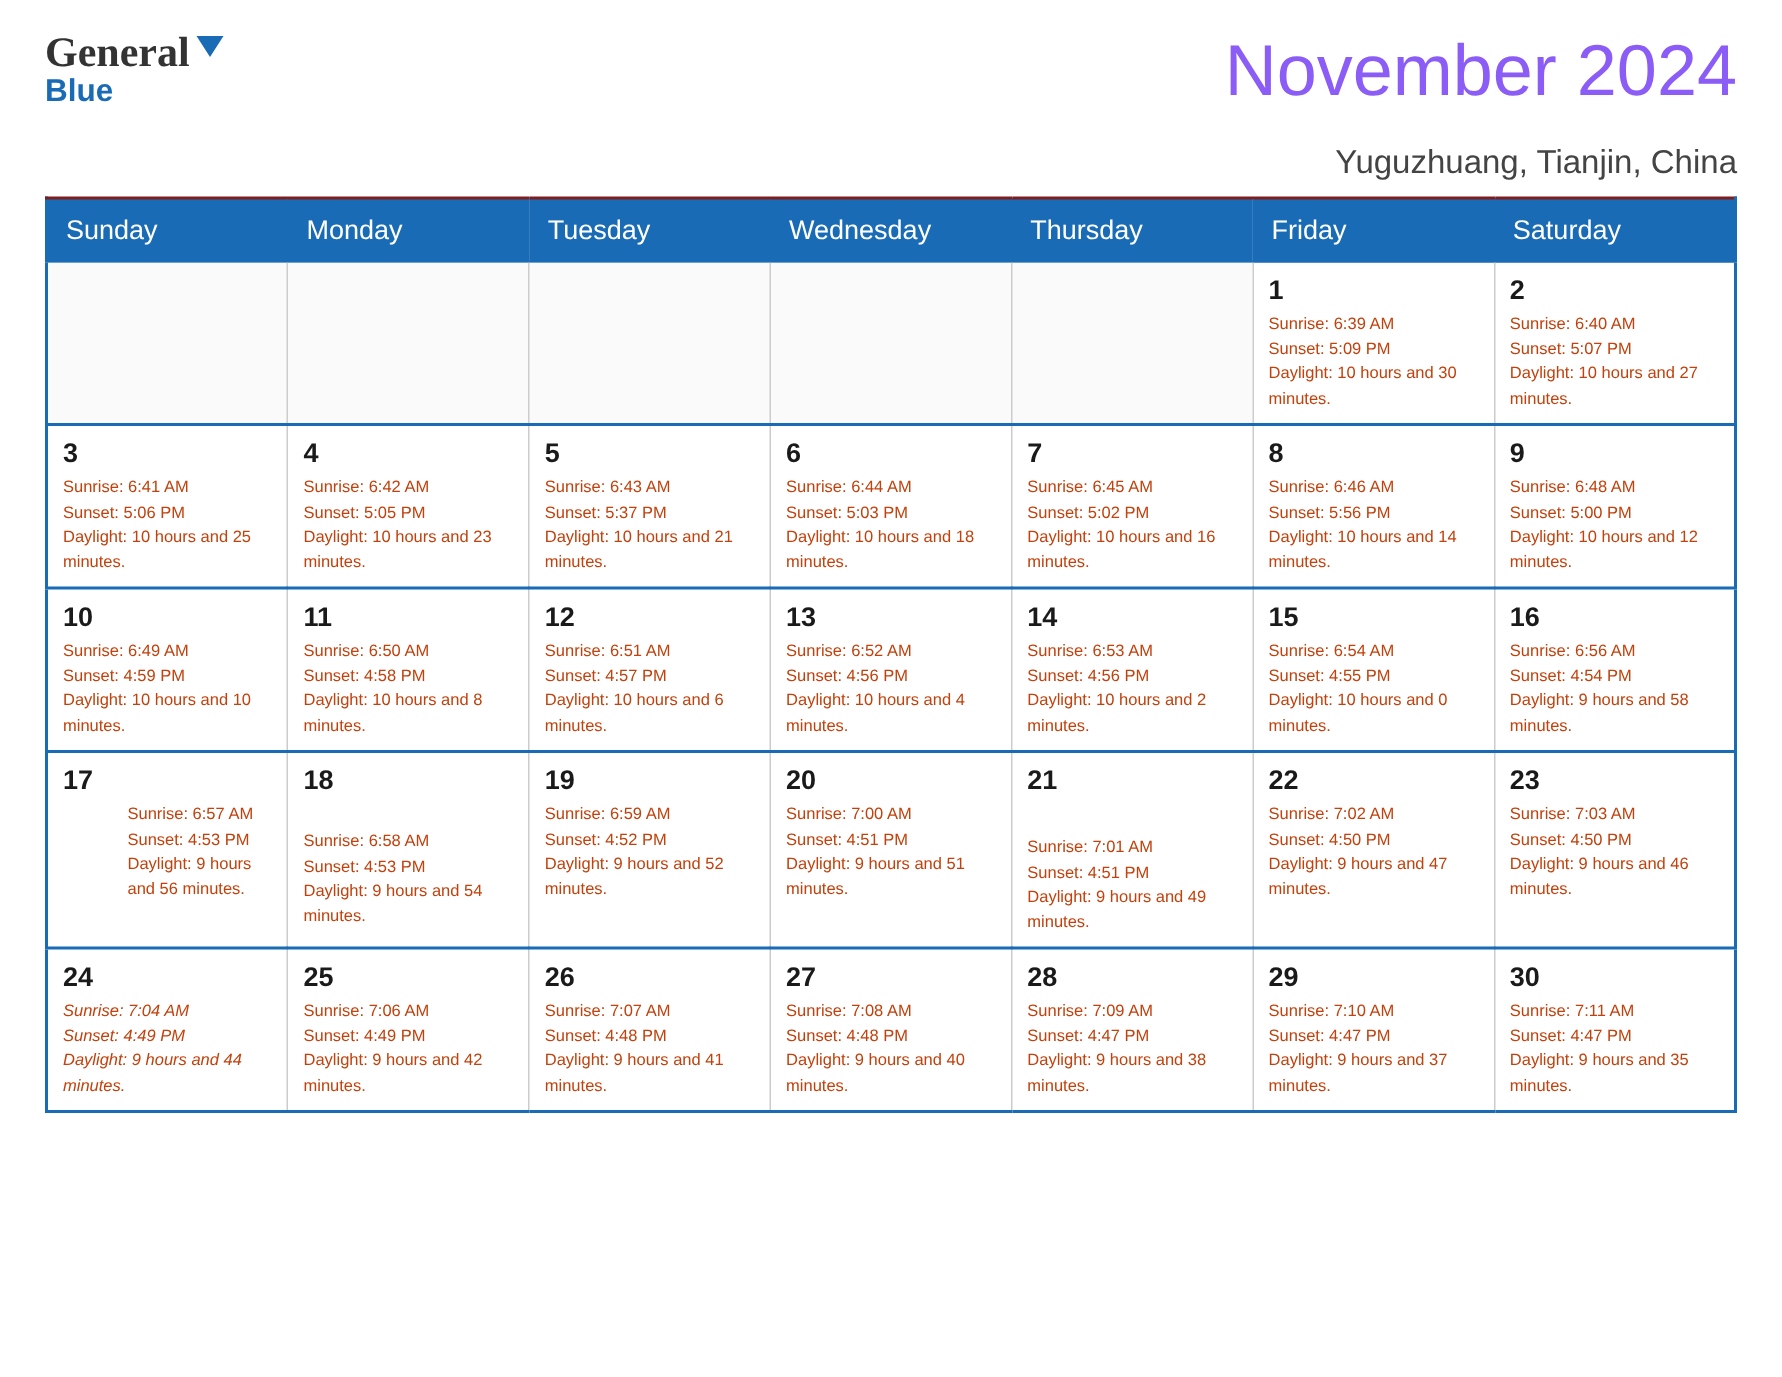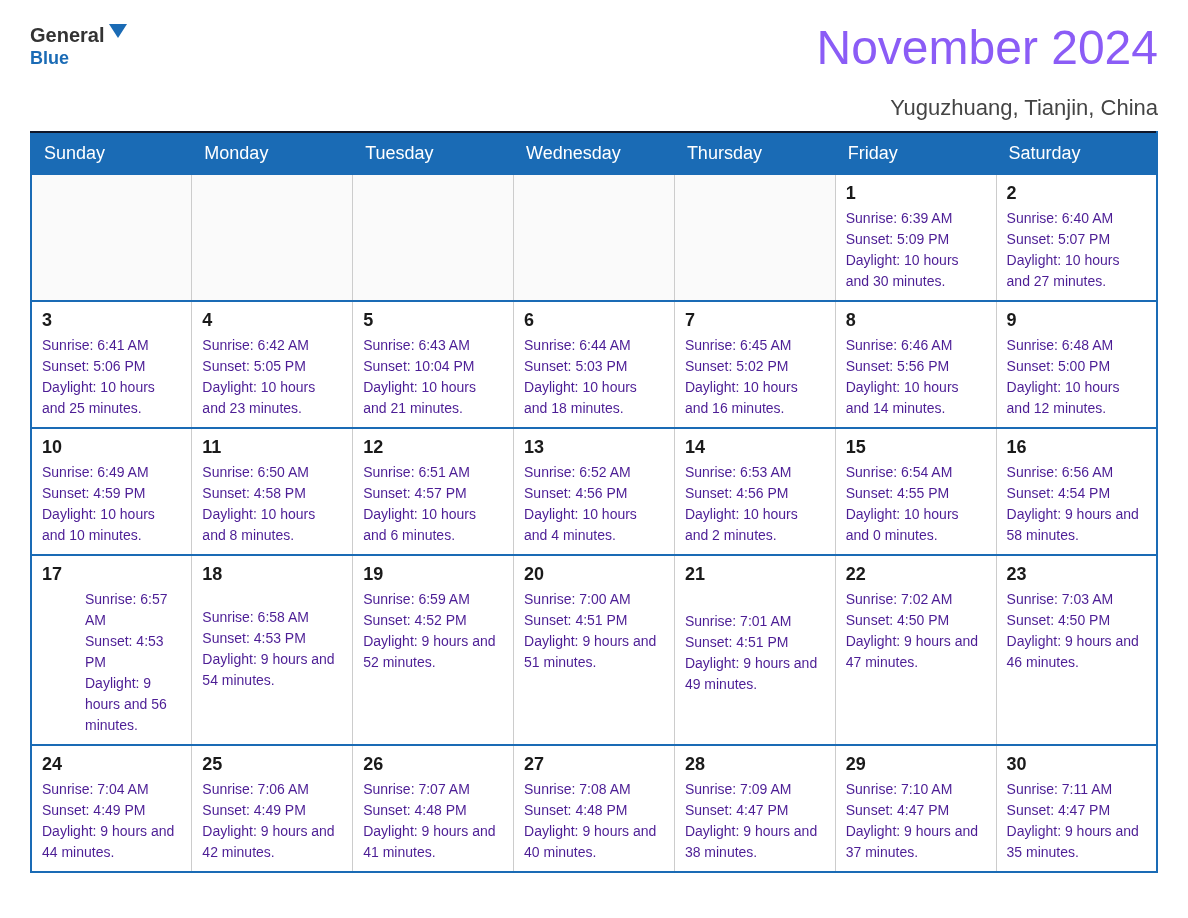--- a/index.html
+++ b/index.html
@@ -15,27 +15,28 @@
       justify-content: space-between;
       align-items: flex-start;
       margin-bottom: 10px;
     }
     .logo {
       display: flex;
       flex-direction: column;
       align-items: flex-start;
     }
     .logo-text {
-      font-size: 20px;
+      font-size: 28px;
       font-weight: bold;
       color: #333;
       line-height: 1;
+      font-family: Liberation Serif, serif;
     }
     .logo-line2 {
-      font-size: 18px;
+      font-size: 21px;
       font-weight: bold;
       color: #1a6bb5;
       margin-top: -2px;
     }
     .title-block {
       text-align: right;
     }
     .month-year {
       font-size: 48px;
       font-weight: 400;
@@ -71,32 +72,32 @@
       color: #333;
     }
     .day-number {
       font-size: 18px;
       font-weight: bold;
       color: #1a1a1a;
       display: block;
       margin-bottom: 4px;
     }
     .day-info {
-      font-size: 14px;
-      color: #4c1d95;
+      font-size: 11px;
+      color: #c2410c;
       line-height: 1.5;
     }
     .empty-cell {
       background: #fafafa;
     }
     tr:last-child td {
       border-bottom: 2px solid #1a6bb5;
     }
     tr:first-child th {
-      border-top: 2px solid #0f172a;
+      border-top: 2px solid #7f1d1d;
     }
     tr td:first-child, tr th:first-child {
       border-left: 2px solid #1a6bb5;
     }
     tr td:last-child, tr th:last-child {
       border-right: 2px solid #1a6bb5;
     }
     tbody tr {
       border-bottom: 2px solid #1a6bb5;
     }
@@ -176,21 +177,21 @@
         </td>
         <td>
           <span class="day-number">4</span>
           <div class="day-info" style="white-space: pre-line;">Sunrise: 6:42 AM
 Sunset: 5:05 PM
 Daylight: 10 hours and 23 minutes.</div>
         </td>
         <td>
           <span class="day-number">5</span>
           <div class="day-info" style="white-space: pre-line;">Sunrise: 6:43 AM
-Sunset: 10:04 PM
+Sunset: 5:37 PM
 Daylight: 10 hours and 21 minutes.</div>
         </td>
         <td>
           <span class="day-number">6</span>
           <div class="day-info" style="white-space: pre-line;">Sunrise: 6:44 AM
 Sunset: 5:03 PM
 Daylight: 10 hours and 18 minutes.</div>
         </td>
         <td>
           <span class="day-number">7</span>
@@ -295,21 +296,21 @@
         <td>
           <span class="day-number">23</span>
           <div class="day-info" style="white-space: pre-line;">Sunrise: 7:03 AM
 Sunset: 4:50 PM
 Daylight: 9 hours and 46 minutes.</div>
         </td>
       </tr>
       <tr>
         <td>
           <span class="day-number">24</span>
-          <div class="day-info" style="white-space: pre-line;">Sunrise: 7:04 AM
+          <div class="day-info" style="white-space: pre-line; font-style: italic;">Sunrise: 7:04 AM
 Sunset: 4:49 PM
 Daylight: 9 hours and 44 minutes.</div>
         </td>
         <td>
           <span class="day-number">25</span>
           <div class="day-info" style="white-space: pre-line;">Sunrise: 7:06 AM
 Sunset: 4:49 PM
 Daylight: 9 hours and 42 minutes.</div>
         </td>
         <td>

